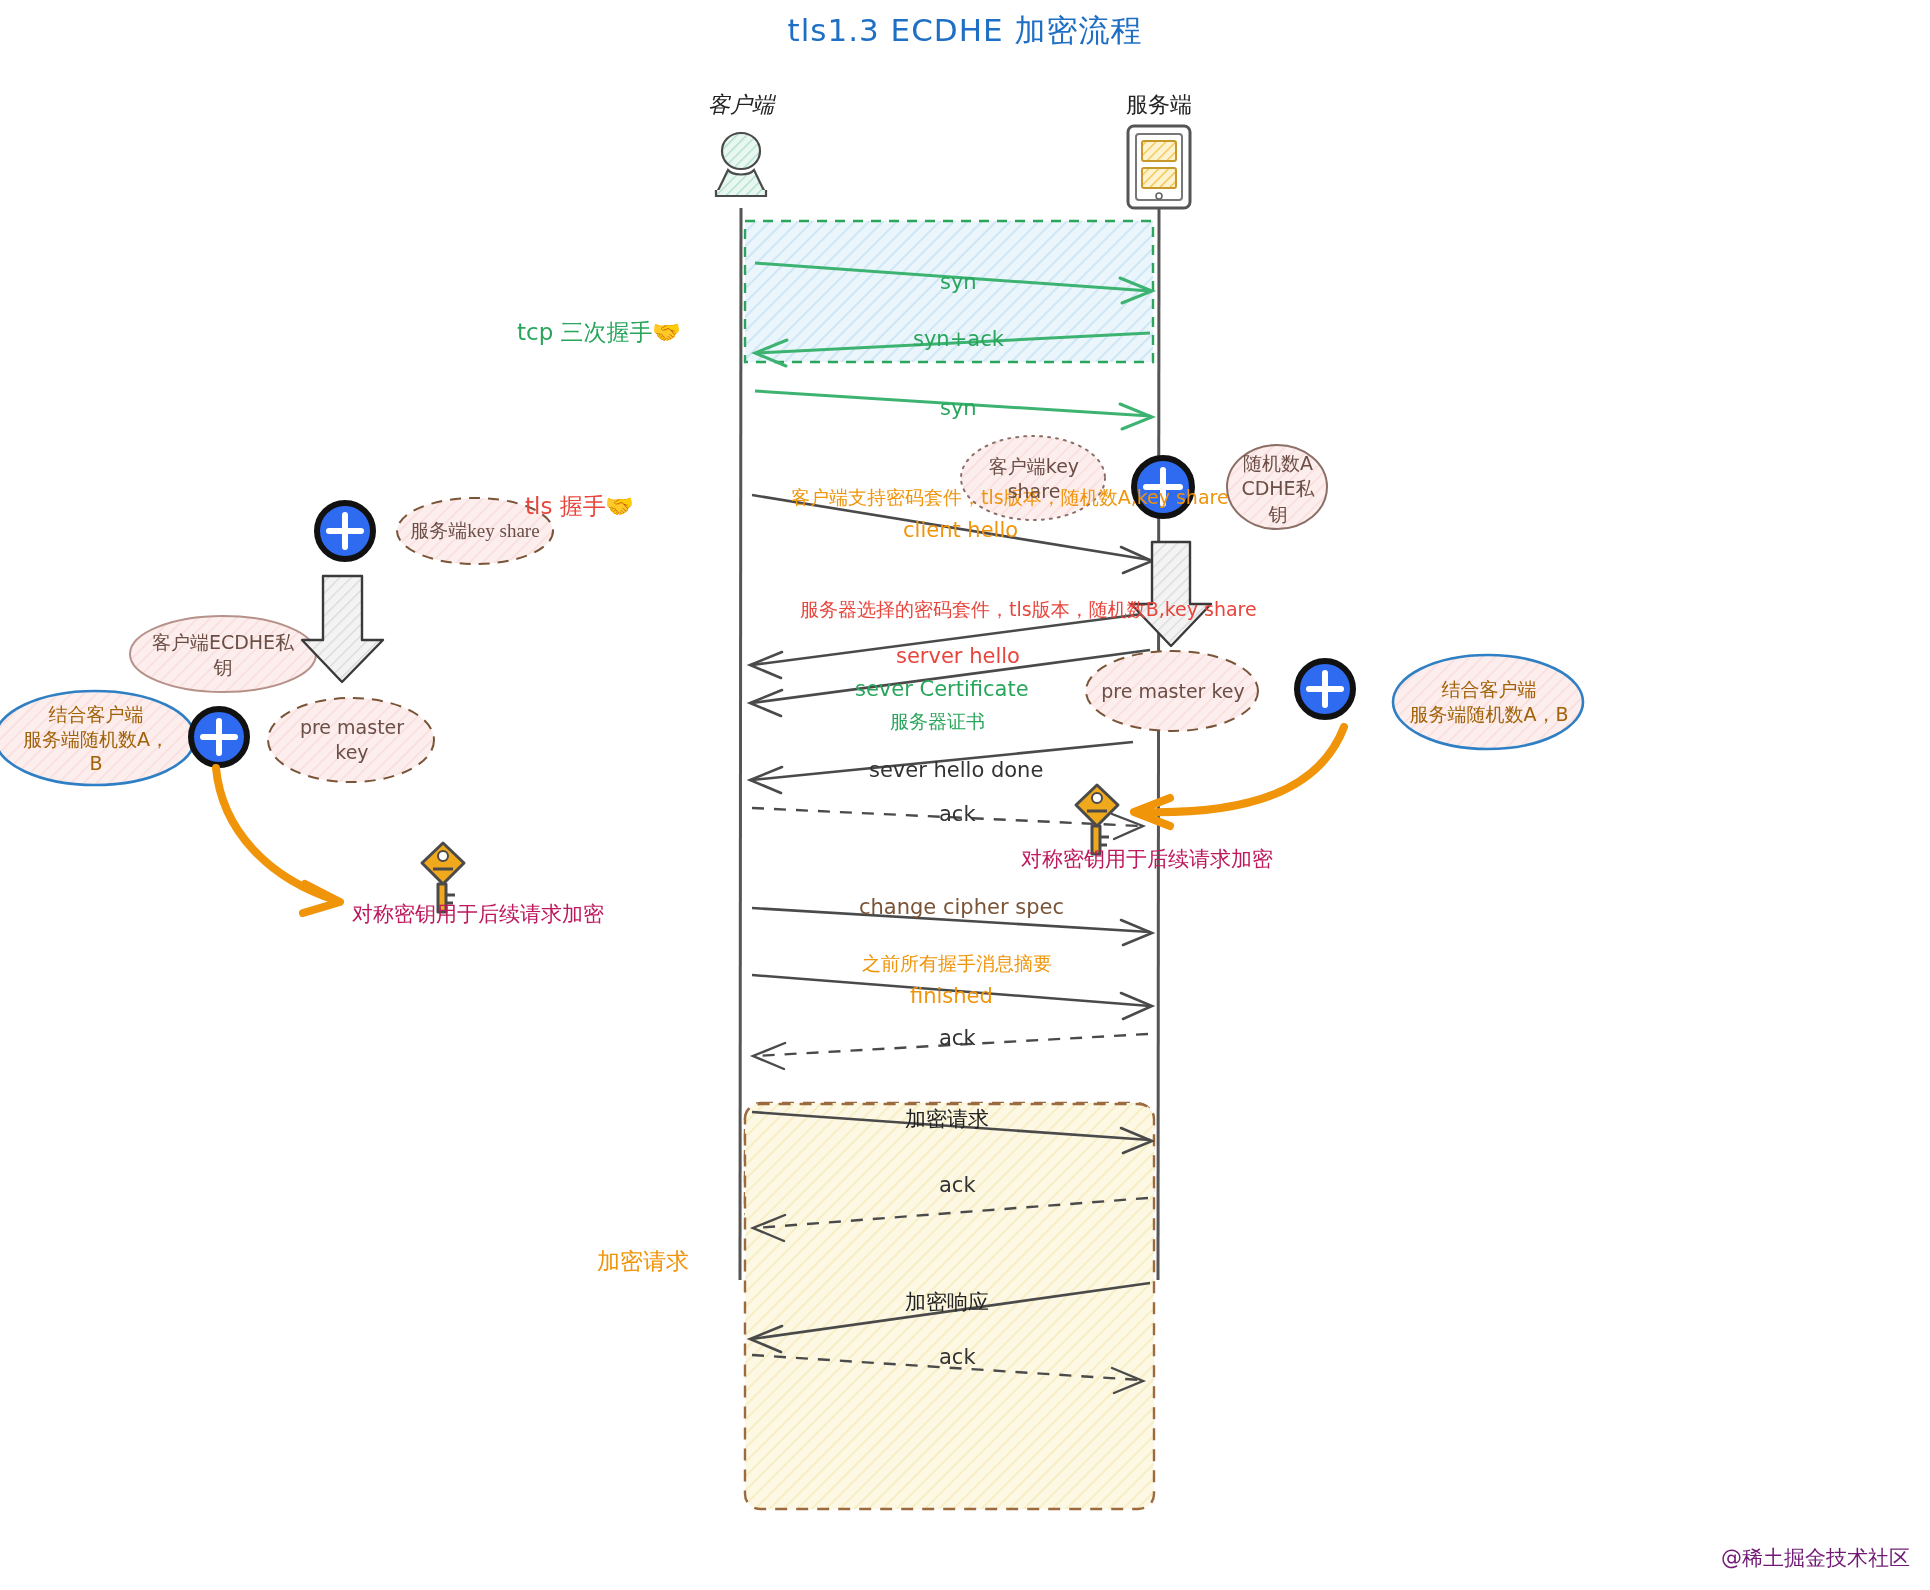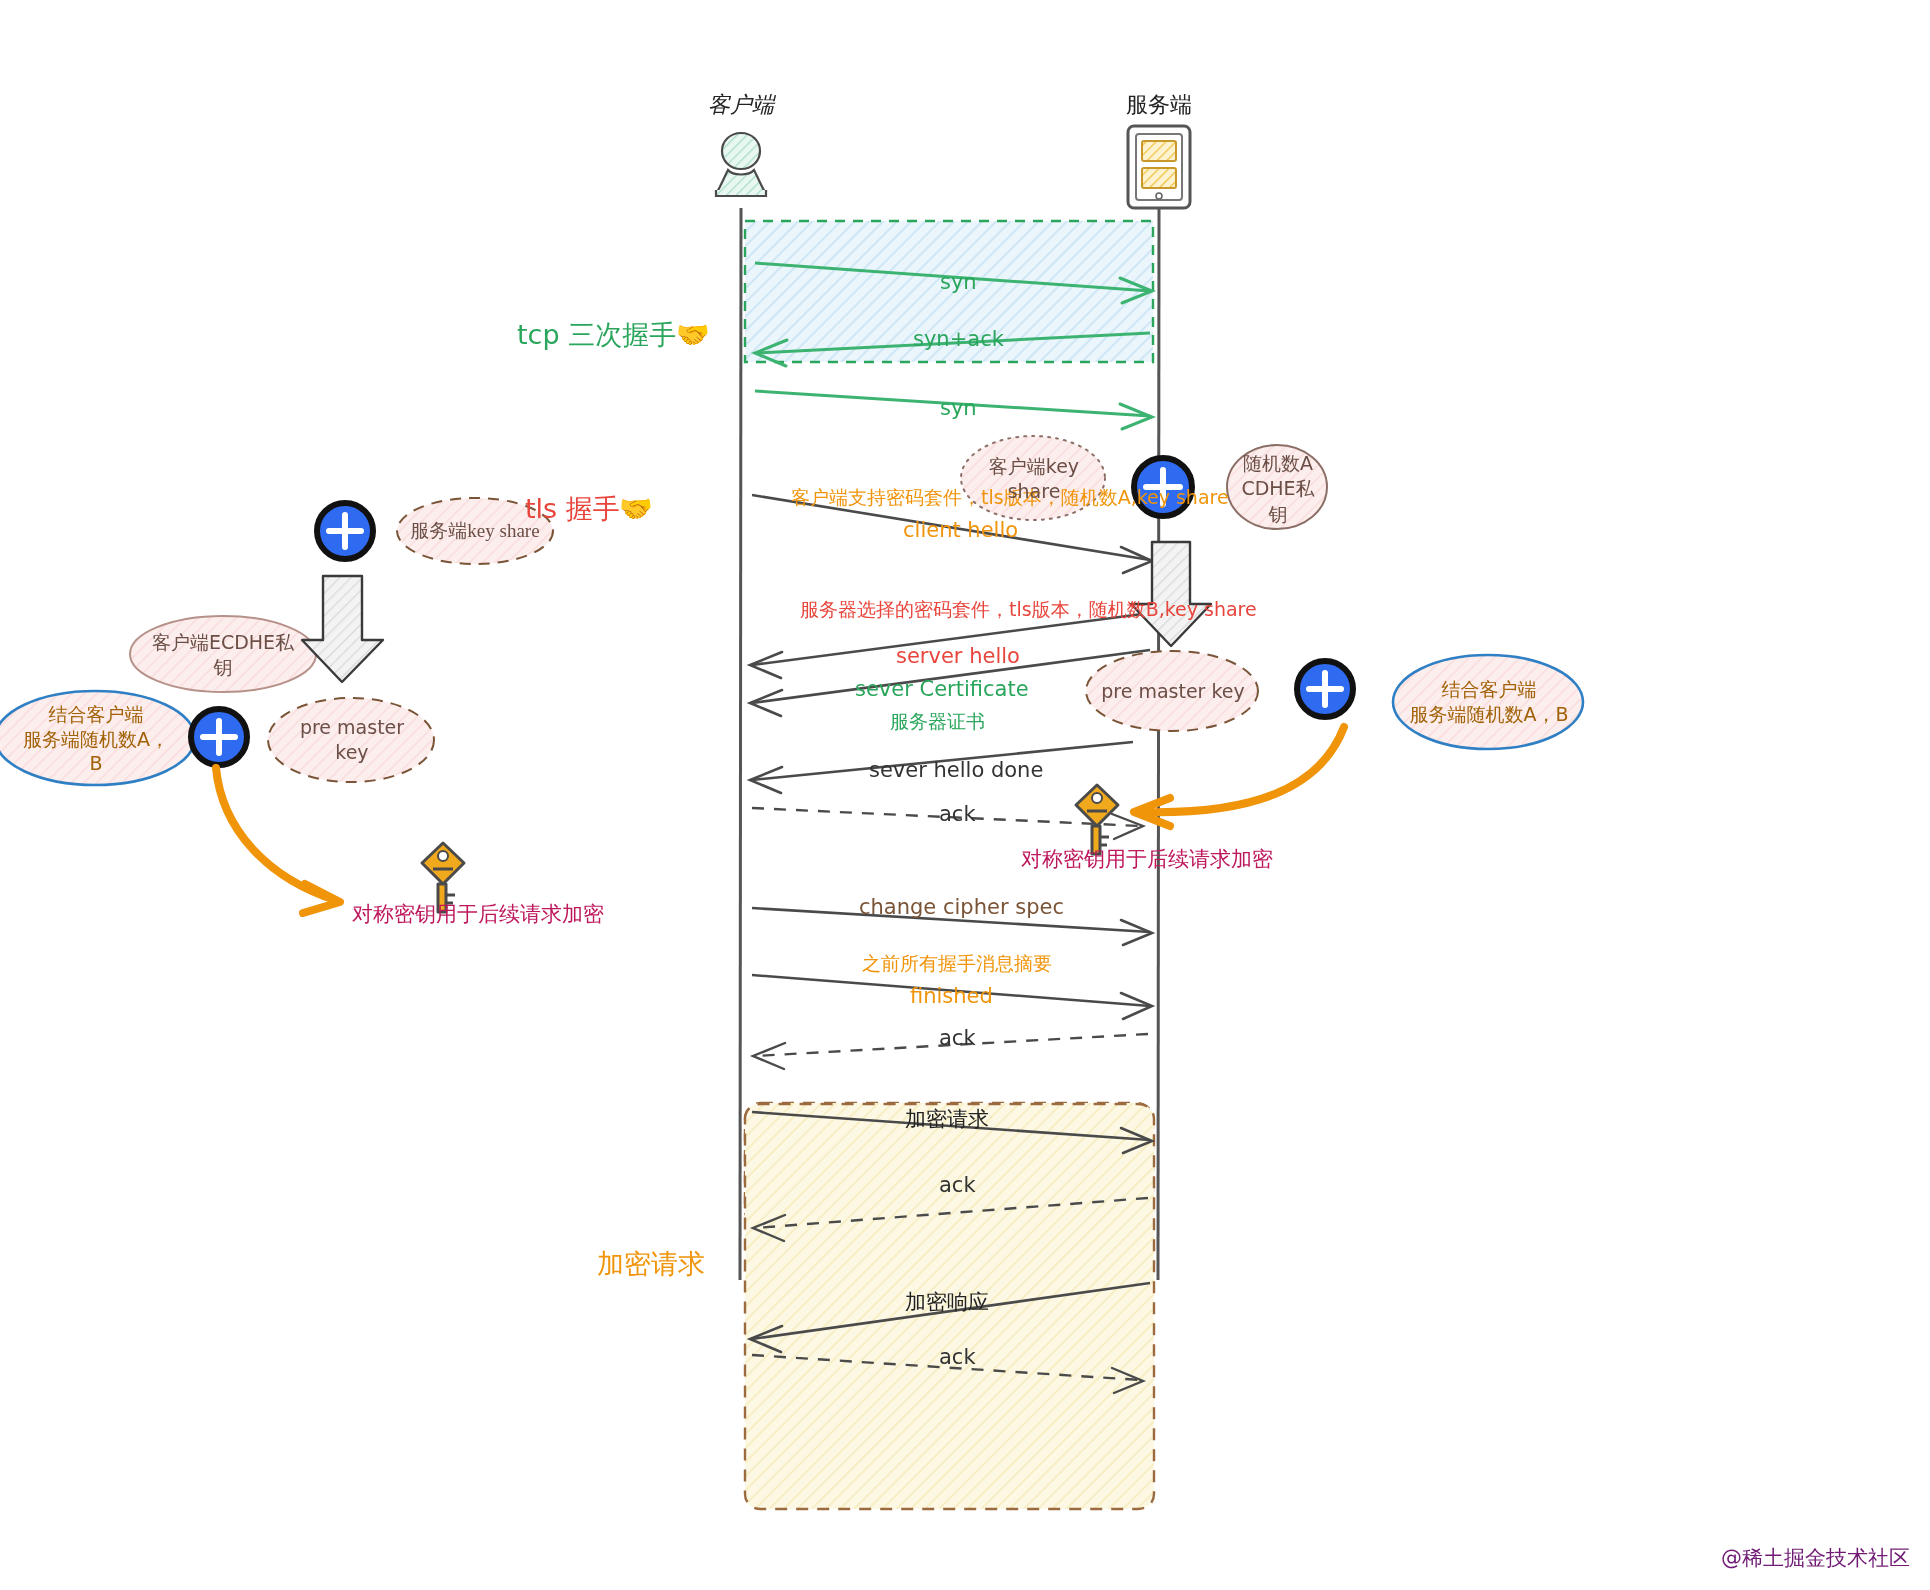--- a/index.html
+++ b/index.html
@@ -18,21 +18,21 @@
   .msg{font-size:21px;white-space:nowrap;}
   .msg.small{font-size:19px;}
   .msg-green{color:#2aa65c;}
   .msg-orange{color:#f0940a;}
   .msg-red{color:#e8453c;}
   .msg-cert{color:#2aa65c;}
   .msg-dark{color:#333;}
   .msg-brown{color:#7a5437;}
   .msg-cn{color:#222;font-size:21px;}
 
-  .phase{font-size:27px;white-space:nowrap;}
+  .phase{font-size:23px;white-space:nowrap;}
   .phase-green{color:#2aa65c;}
   .phase-red{color:#e8453c;}
   .phase-orange{color:#f0940a;}
 
   .ell-text{position:absolute;display:flex;align-items:center;justify-content:center;
             text-align:center;font-size:19px;color:#6b4f46;line-height:1.3;}
   .ell-text.cn{color:#a16207;}
 
   .cap{font-size:21px;color:#be185d;white-space:nowrap;}
 
@@ -265,20 +265,21 @@
 
     <g>
       <path d="M1097,785 L1118,805 L1097,826 L1076,805 Z" fill="#f0a91c" stroke="#4a4a4a" stroke-width="3" stroke-linejoin="round"></path>
       <circle cx="1097" cy="798" r="5" fill="#fff" stroke="#4a4a4a" stroke-width="2"></circle>
       <path d="M1087,811 L1107,811" stroke="#4a4a4a" stroke-width="3"></path>
       <path d="M1092,826 L1092,854 L1100,854 L1100,826 Z" fill="#f0a91c" stroke="#4a4a4a" stroke-width="3" stroke-linejoin="round"></path>
       <path d="M1100,837 L1109,837 M1100,845 L1107,845" stroke="#4a4a4a" stroke-width="3"></path>
     </g>
   </svg>
 
+  <div class="abs title">tls1.3 ECDHE 加密流程</div>
 
   <div class="abs actor-label" style="left:641px;top:90px;width:200px;font-style:italic;">客户端</div>
   <div class="abs actor-label" style="left:1059px;top:90px;width:200px;">服务端</div>
 
   <div class="abs phase phase-green" style="left:517px;top:317px;">tcp 三次握手🤝</div>
   <div class="abs phase phase-red" style="left:525px;top:491px;">tls 握手🤝</div>
   <div class="abs phase phase-orange" style="left:597px;top:1246px;">加密请求</div>
 
   <div class="abs msg msg-green" style="left:940px;top:270px;">syn</div>
   <div class="abs msg msg-green" style="left:913px;top:327px;">syn+ack</div>

